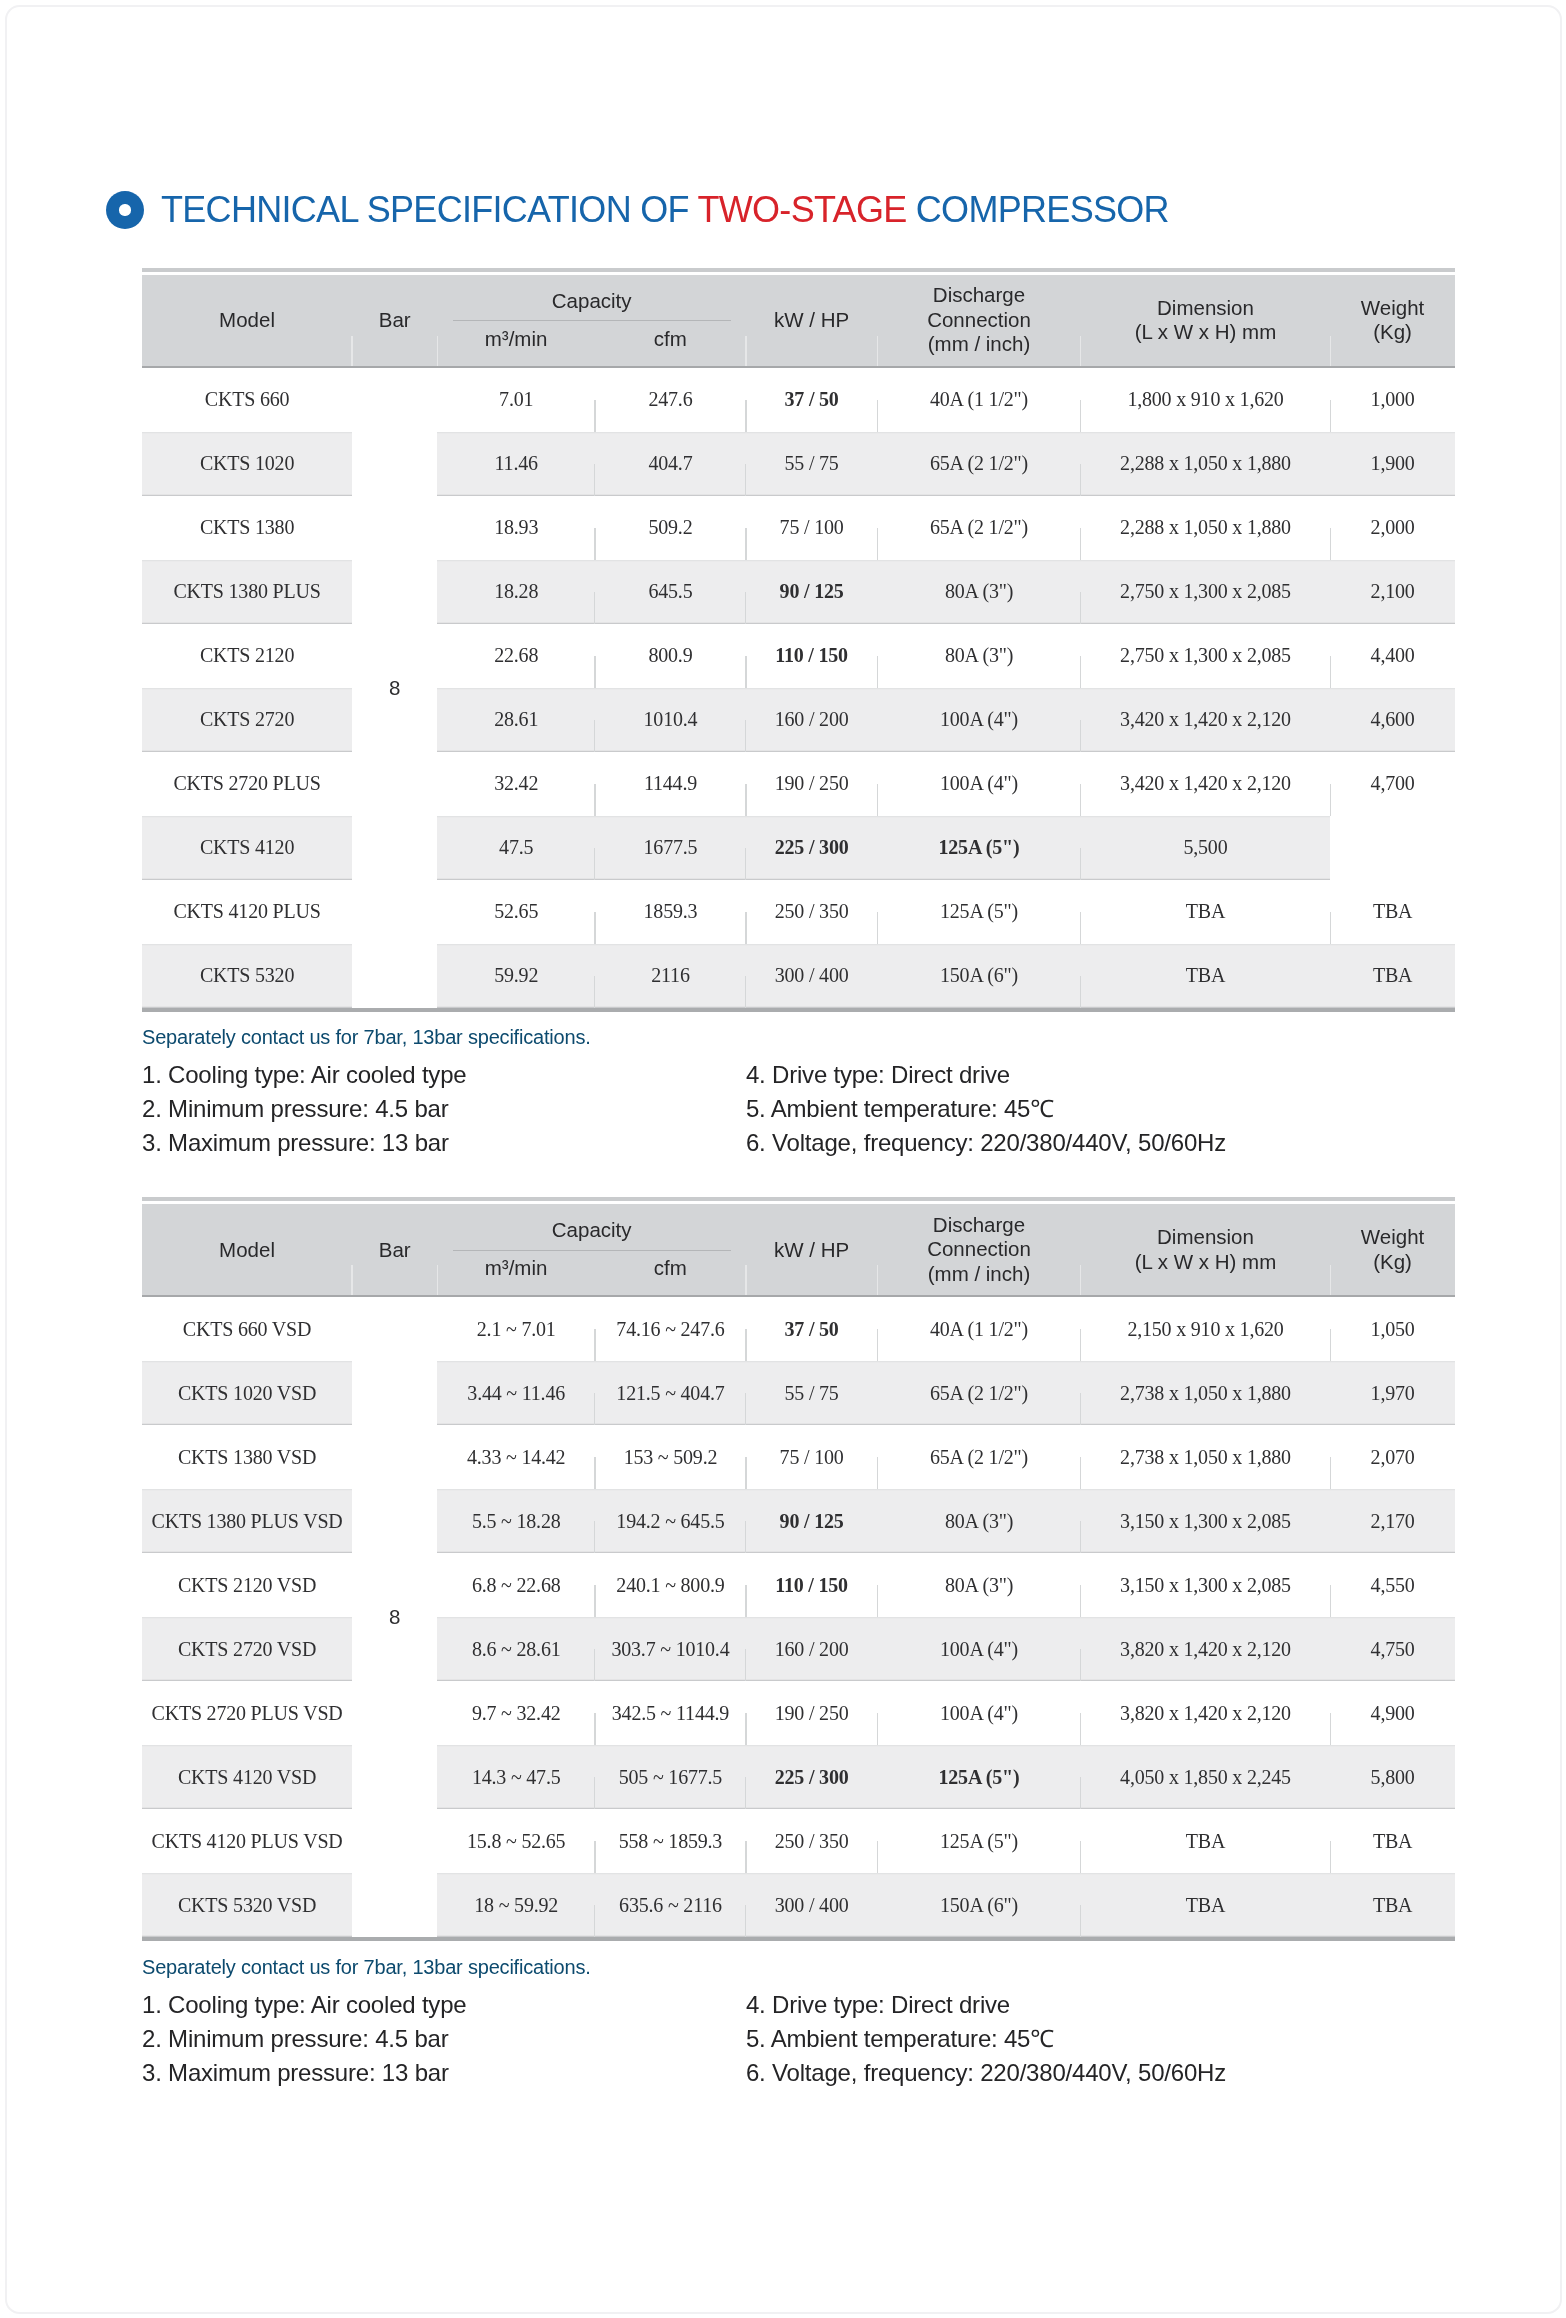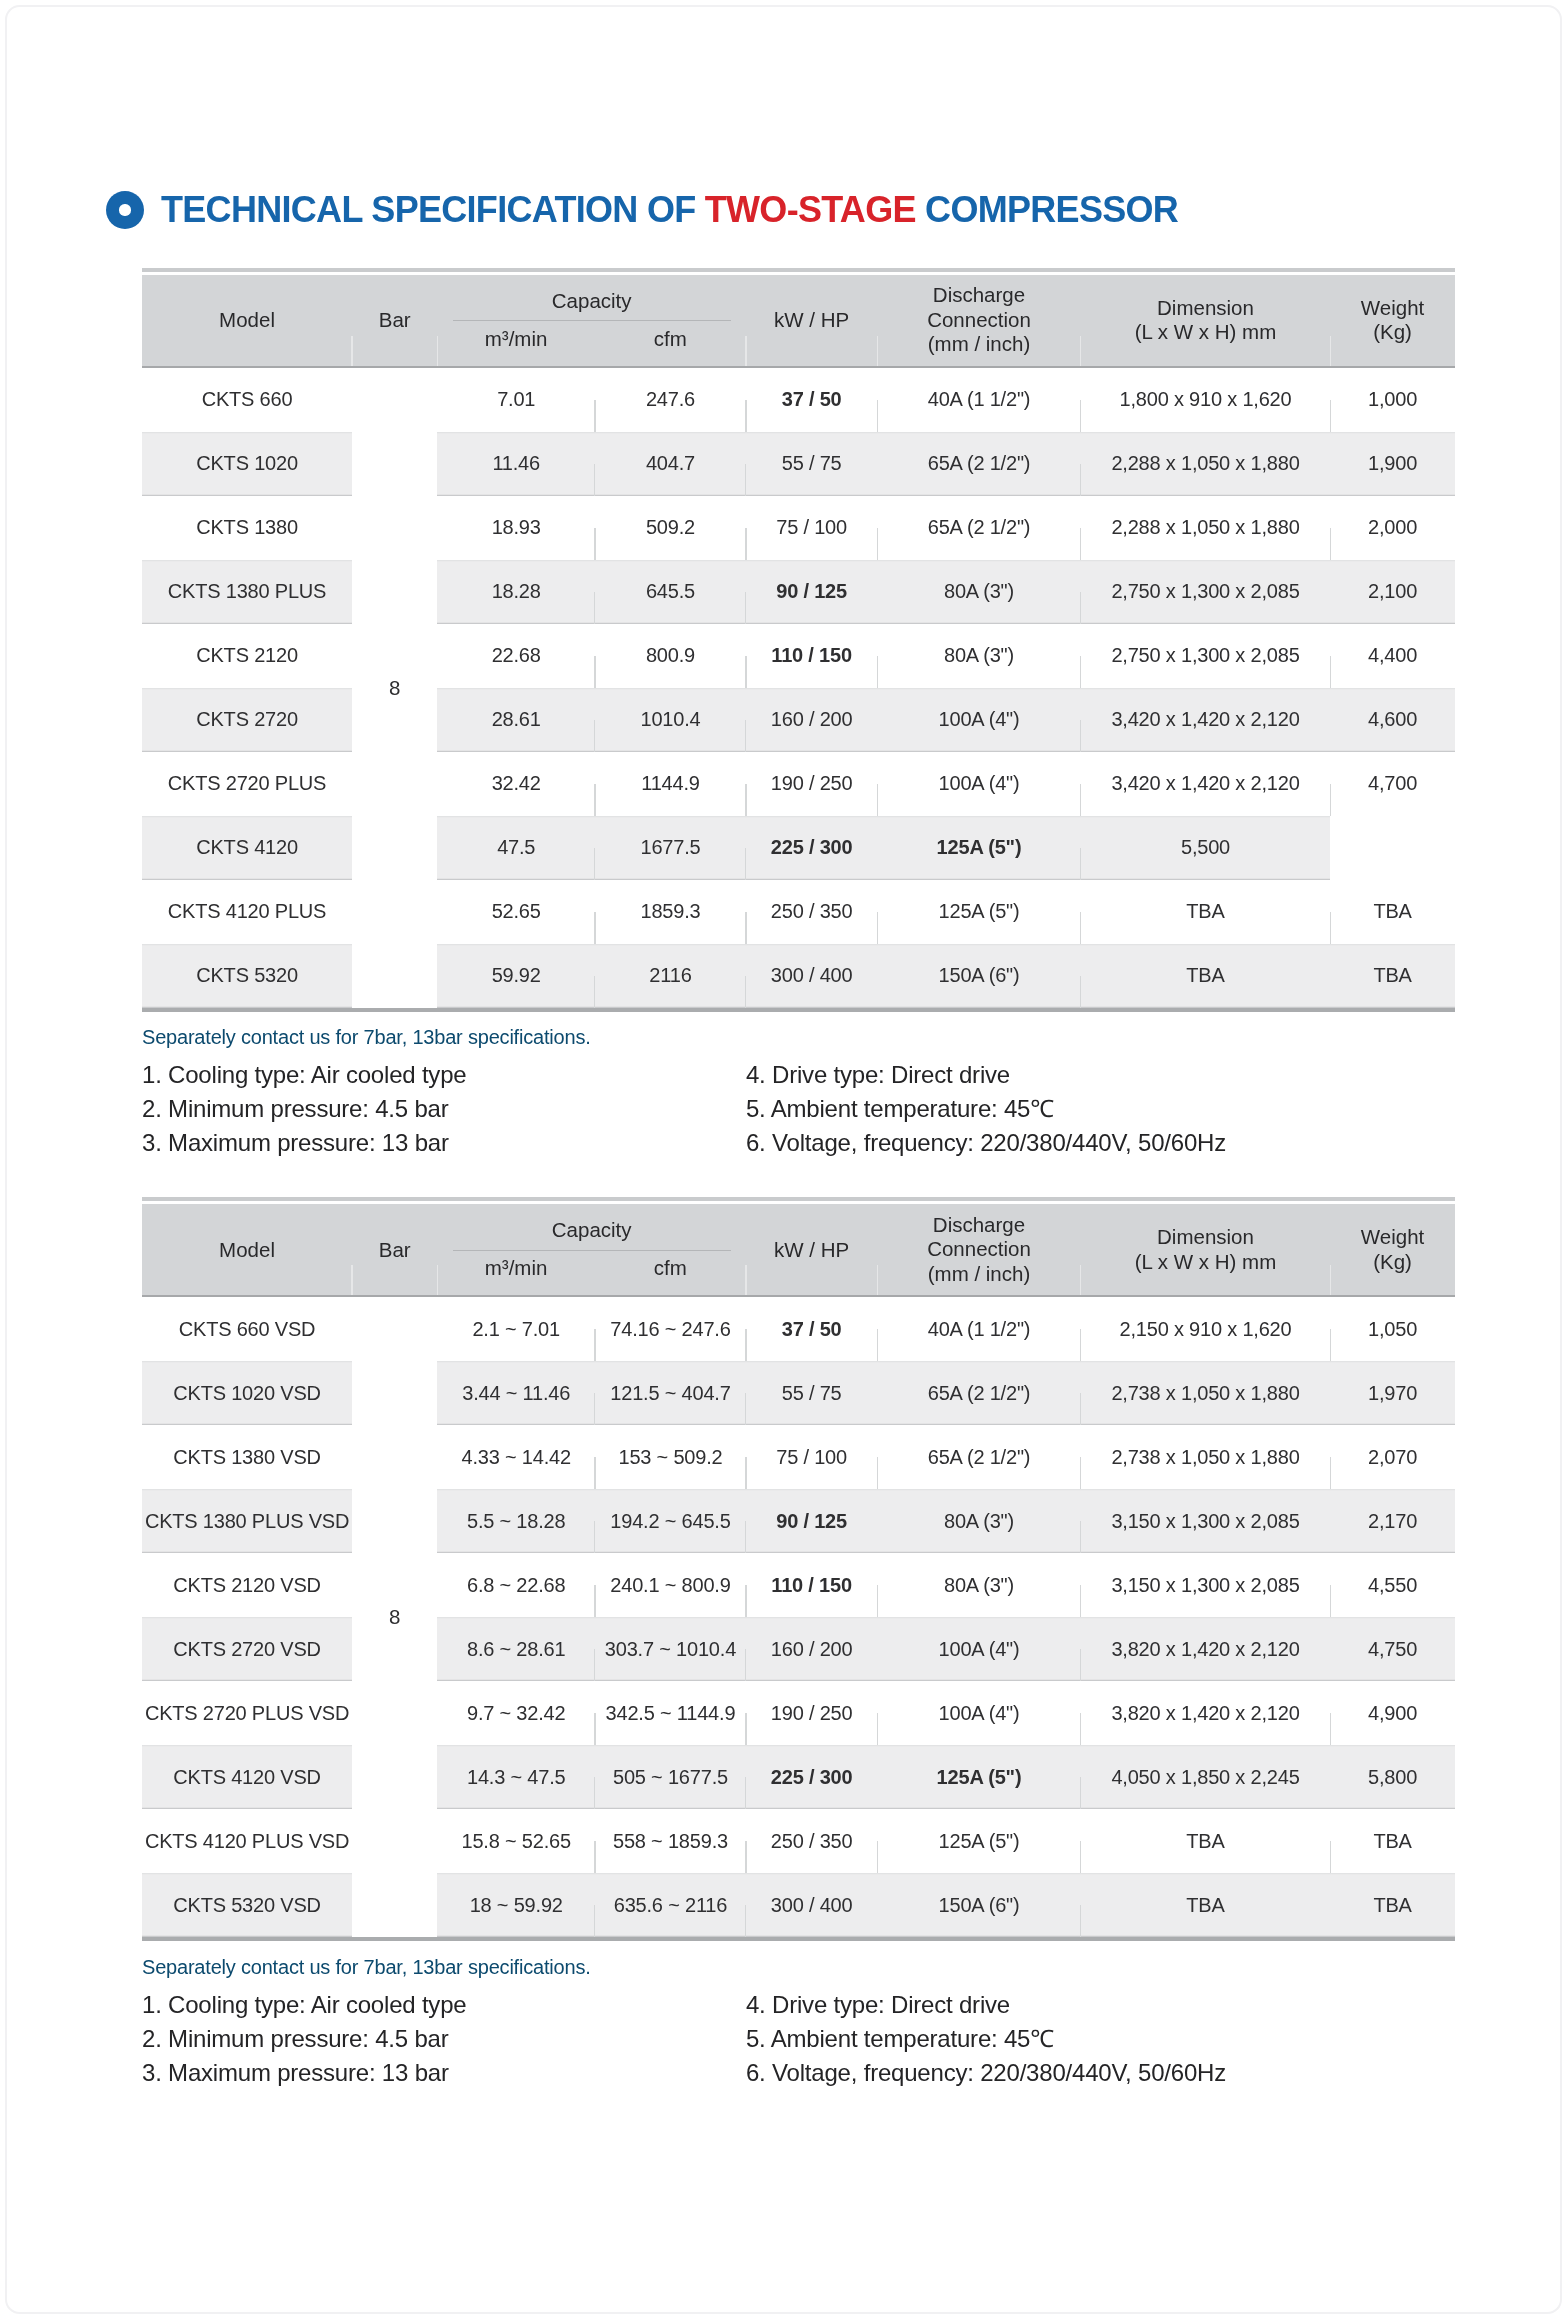--- a/index.html
+++ b/index.html
@@ -15,21 +15,21 @@
   section { position:relative; }
   .title-row { display:flex; align-items:center; gap:17px; margin-left:106px; }
   #section-0 .title-row { margin-top:189px; }
   #section-1 .title-row { margin-top:98px; }
   .bullet {
     width:38px; height:38px; border-radius:50%; flex:0 0 auto;
     display:flex; align-items:center; justify-content:center;
   }
   .bullet .hole { width:11.2px; height:11.2px; border-radius:50%; background:#ffffff; }
   .title {
-    font-size:36px; font-weight:700; letter-spacing:-0.7px; white-space:nowrap;
+    font-size:36px; font-weight:400; letter-spacing:-0.7px; white-space:nowrap;
     line-height:42px;
   }
   
   .table-wrap { margin-left:142px; width:1313px; margin-top:37px; }
   .top-strip    { height:4px; background:#c9cbcd; margin-bottom:2.6px; }
   .bottom-strip { height:4px; background:#aaacae; }
   .thead, .row {
     display:grid;
     grid-template-columns:16% 6.5% 12% 11.5% 10% 15.5% 19% 9.5%;
   }
@@ -40,21 +40,21 @@
   }
   .thead > div { position:relative; height:100%; display:flex; flex-direction:column; justify-content:center; }
   .thead > div:not(:last-child)::after {
     content:""; position:absolute; right:-0.7px; bottom:0; width:1.3px; height:30px; background:#e6e7e8;
   }
   .cap-group { grid-column:3 / span 2; }
   .cap-line { height:1.3px; background:#b4b6b8; width:90%; margin:6.6px auto 5.3px auto; }
   .cap-sub { display:grid; grid-template-columns:51% 49%; }
   .hline { line-height:24.5px; }
   .tbody { position:relative; }
-  .row { height:64px; align-items:center; text-align:center; font-size:20px; letter-spacing:-0.2px; }
+  .row { height:64px; align-items:center; text-align:center; font-size:20px; letter-spacing:-0.2px;font-family:Liberation Serif, serif; }
   .row > div { position:relative; height:100%; display:flex; align-items:center; justify-content:center; }
   .row > div:nth-child(n+3):not(:last-child)::after {
     content:""; position:absolute; right:-0.7px; bottom:0; width:1.3px; height:32px; background:#d5d7d8;
   }
   .row.shaded .cell-bg {
     background:#ededee;
     box-shadow:inset 0 1.3px 0 #e2e3e4, inset 0 -1.3px 0 #c9cacc;
   }
   .col-kwhp { font-weight:500; }
   .em { font-weight:700; }

